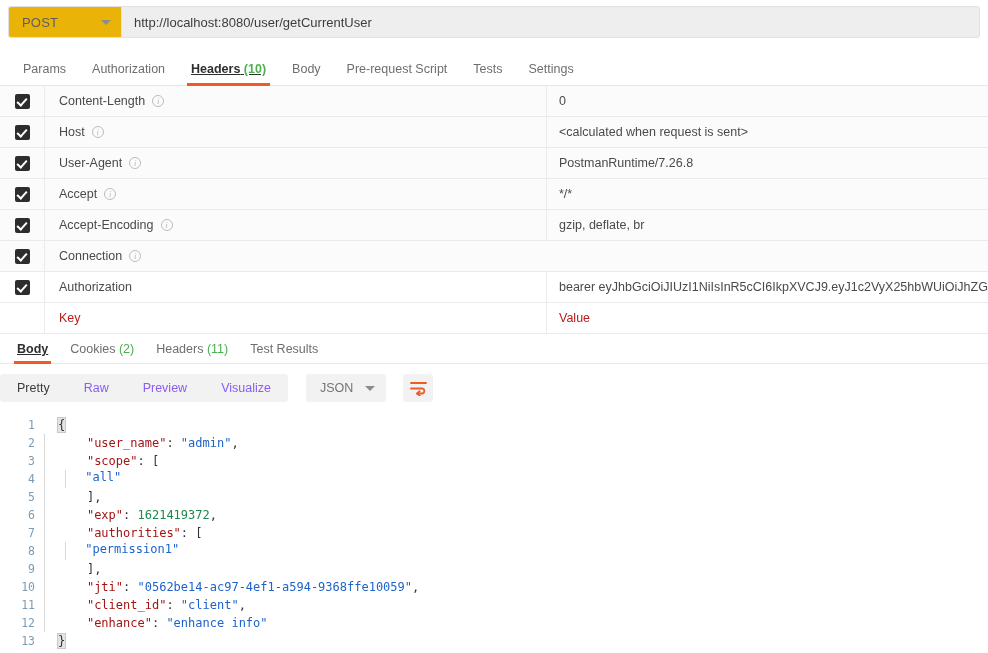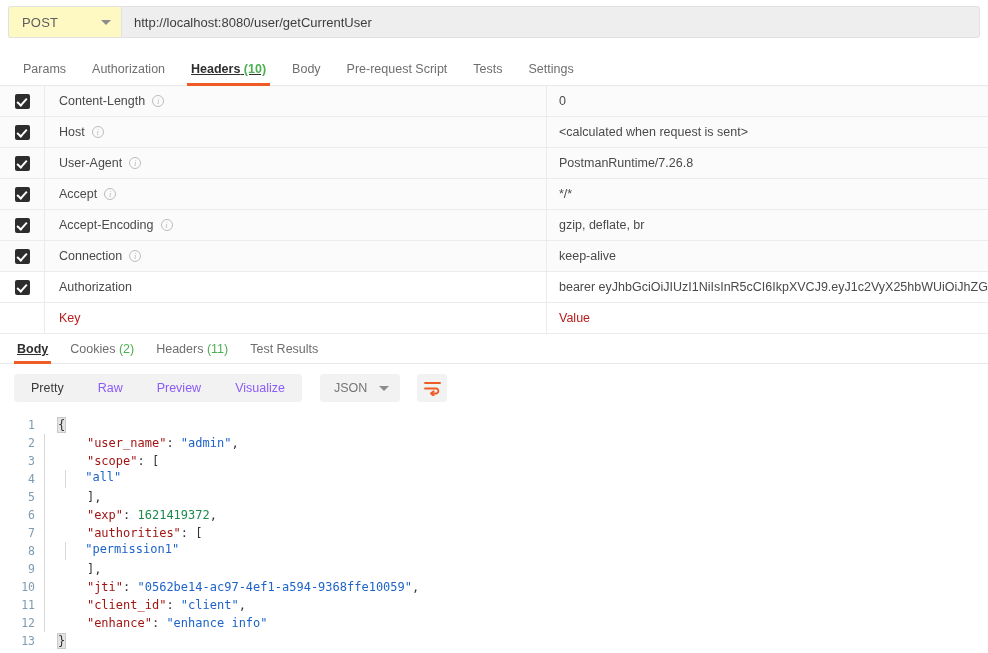--- a/index.html
+++ b/index.html
@@ -16,21 +16,21 @@
   .urlbar {
     height: 44px;
     display: flex;
     align-items: center;
     padding: 6px 8px 6px 8px;
     background: #fff;
   }
   .method-select {
     width: 113px;
     height: 32px;
-    background: #fef9c3;
+    background: #eab308;
     border: 1px solid #e1e1e1;
     border-right: none;
     border-radius: 3px 0 0 3px;
     display: flex;
     align-items: center;
     justify-content: space-between;
     padding: 0 10px 0 13px;
     font-size: 13px;
     color: #5e5e5e;
     letter-spacing: .2px;
@@ -163,21 +163,21 @@
     border-bottom: 1px solid #e8e8e8;
   }
   .resp-tabs .tab { padding: 0 11px 7px 11px; }
   .resp-tabs .tab.active::after { left: 8px; right: 8px; }
 
   
   .body-toolbar {
     height: 48px;
     display: flex;
     align-items: center;
-    padding: 0 14px;
+    padding: 0 0;
     gap: 8px;
   }
   .seg-group {
     display: flex;
     background: #f2f2f2;
     border-radius: 3px;
     height: 28px;
     align-items: center;
   }
   .seg {
@@ -338,23 +338,20 @@
         </div>
       </div>
       <div class="hdr-row">
         <div class="cb-cell">
           <div class="cb"></div>
         </div>
         <div class="key-cell">
           <span>Connection</span>
           <span class="info-i">i</span>
         </div>
-        <div class="val-cell">
-          <span>keep-alive</span>
-        </div>
       </div>
       <div class="hdr-row plain">
         <div class="cb-cell">
           <div class="cb"></div>
         </div>
         <div class="key-cell">
           <span>Authorization</span>
         </div>
         <div class="val-cell">
           <span>bearer eyJhbGciOiJIUzI1NiIsInR5cCI6IkpXVCJ9.eyJ1c2VyX25hbWUiOiJhZG1</span>

